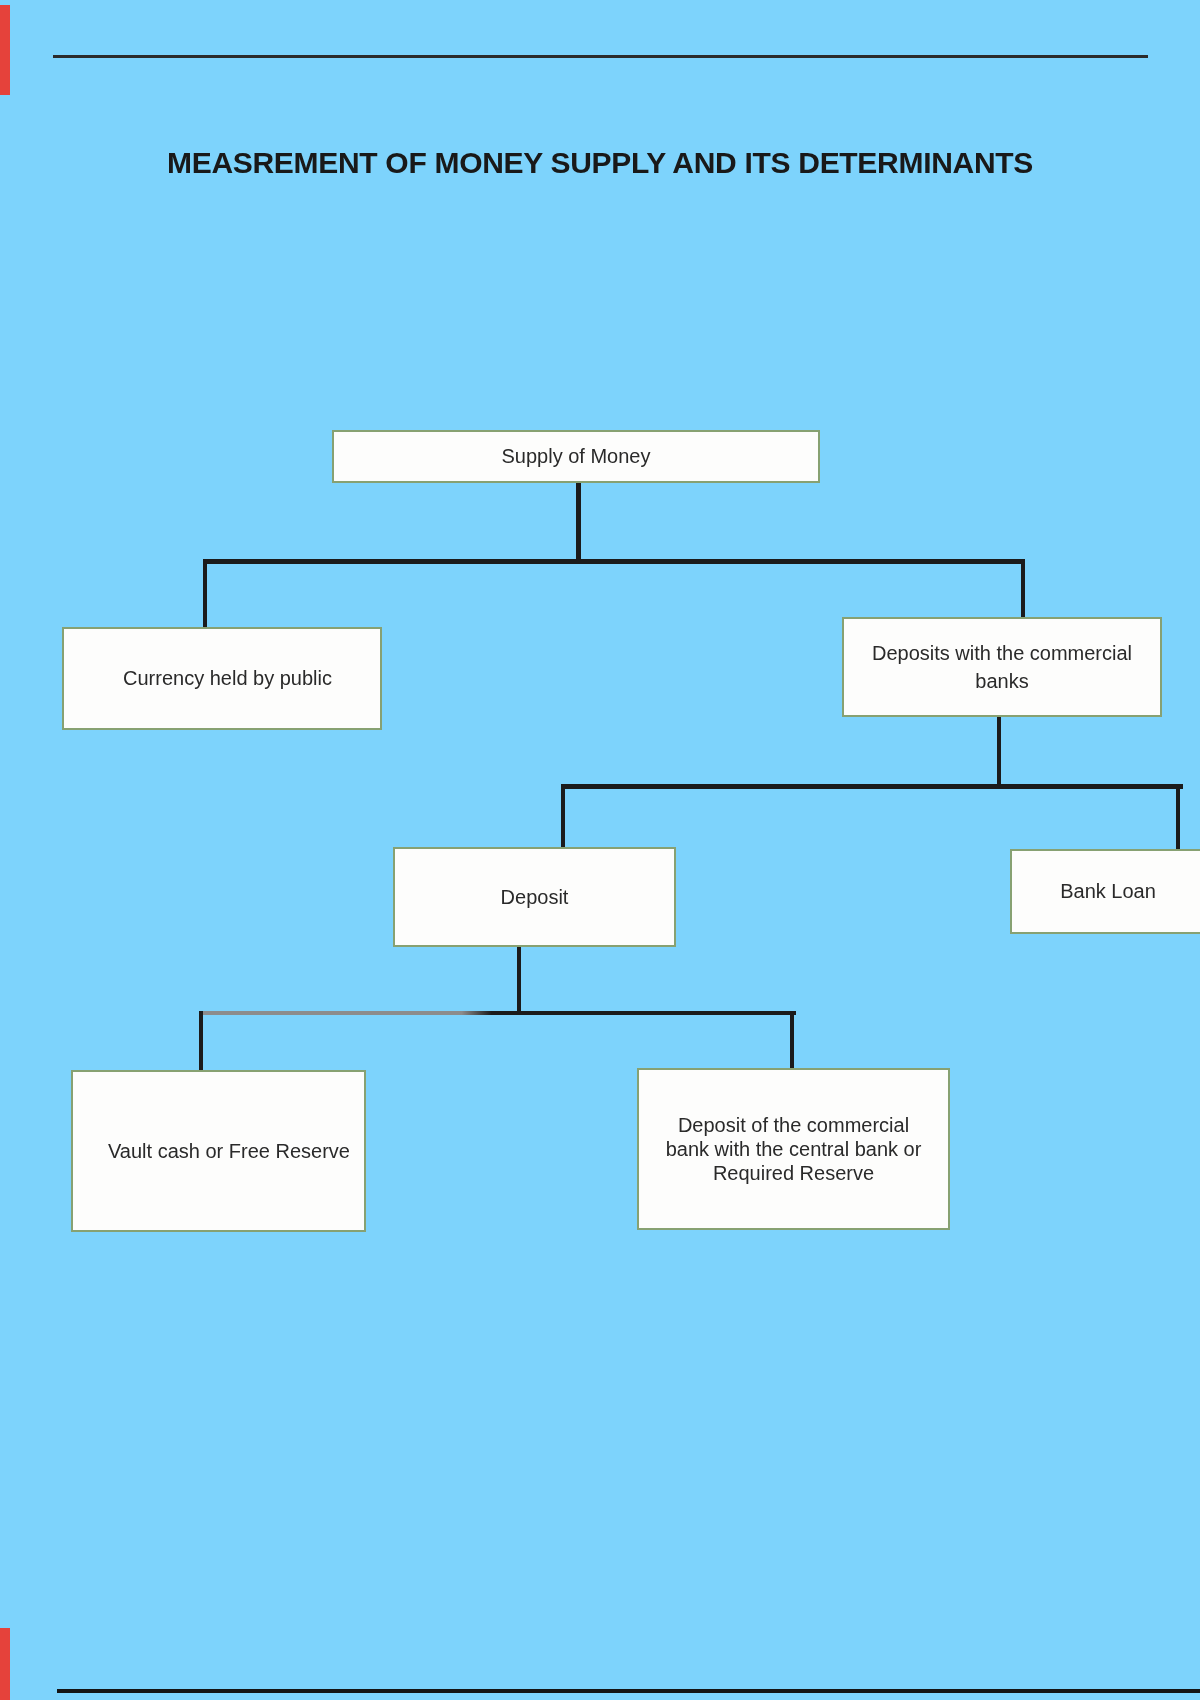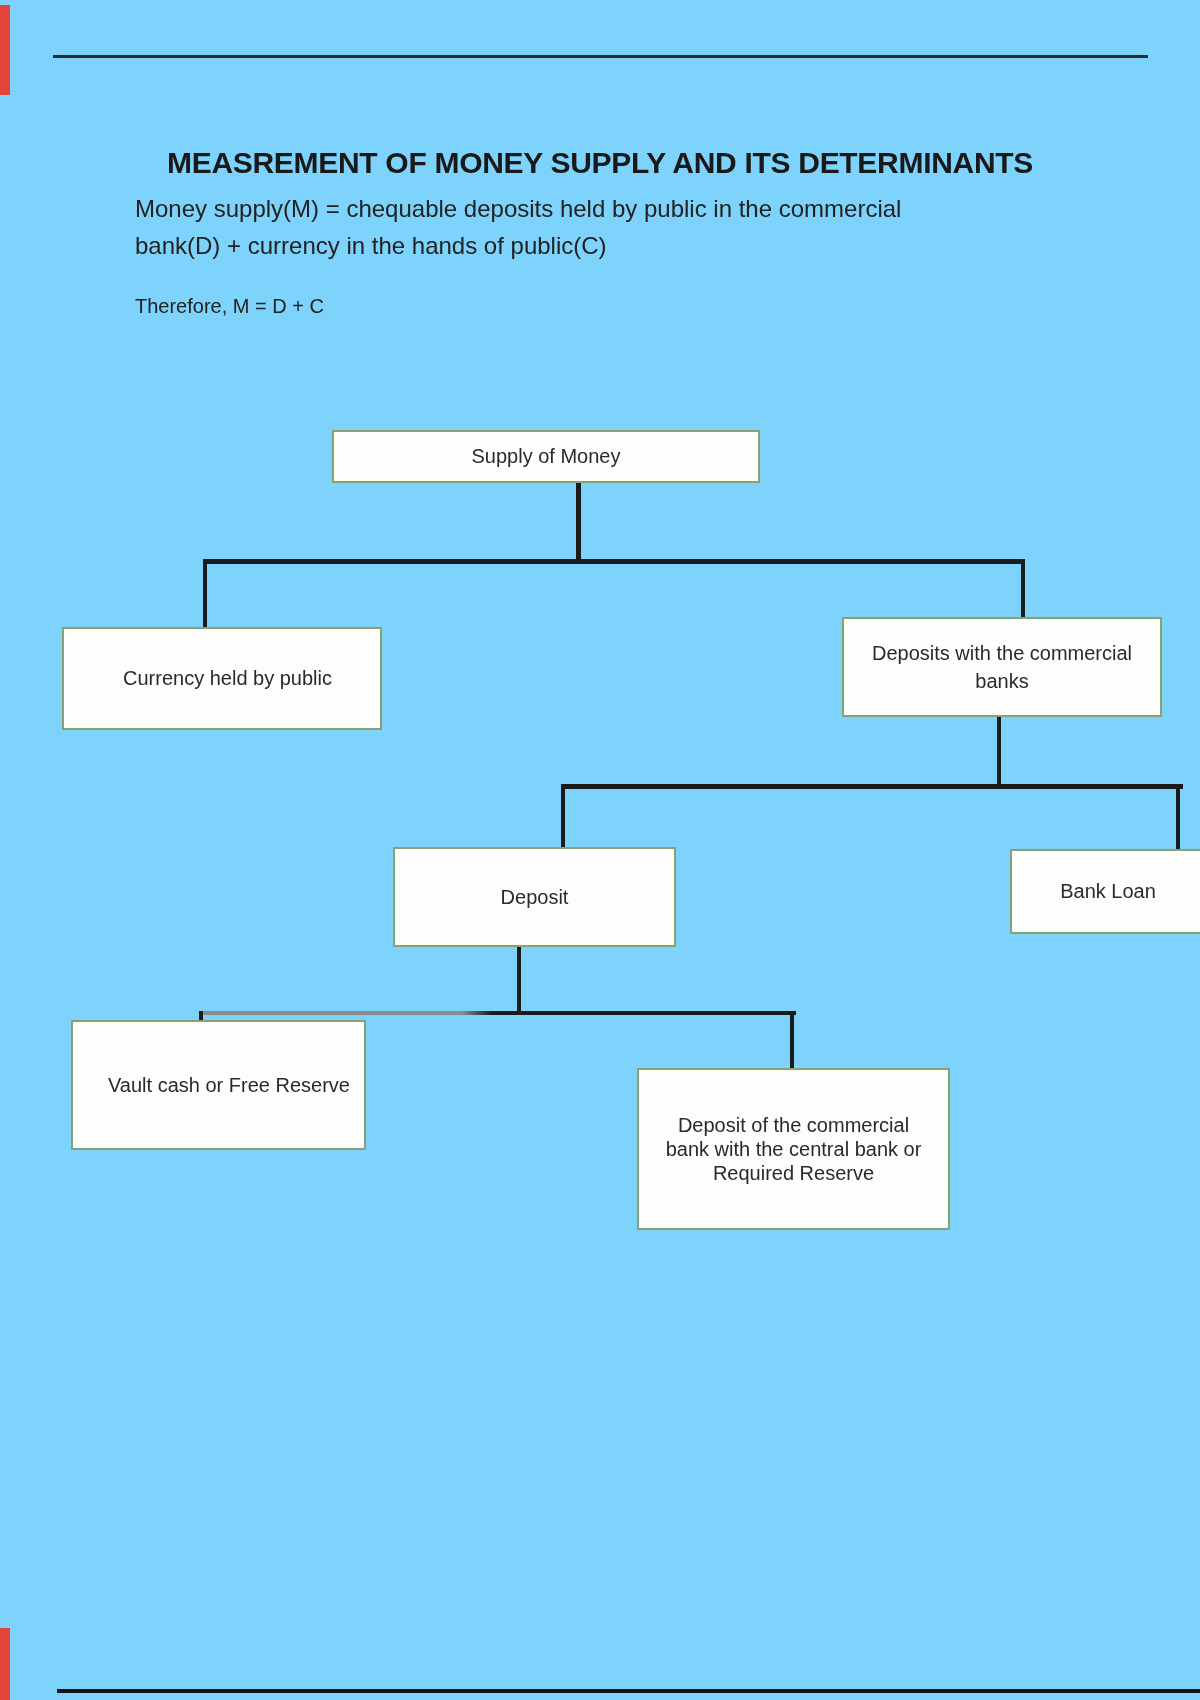--- a/index.html
+++ b/index.html
@@ -26,26 +26,26 @@
   #para1{left:135px;top:190px;width:840px;font-size:24px;line-height:37px;color:#222;}
   #therefore{left:135px;top:295px;width:500px;font-size:20px;color:#222;}
   #para2{left:135px;top:341px;width:960px;font-size:20.5px;line-height:32px;color:#222;}
 
   
   .node{
     position:absolute;border:2px solid #87a172;background:#fdfdfc;
     display:flex;align-items:center;justify-content:center;text-align:center;
     font-size:20px;color:#2a2a2a;box-sizing:border-box;
   }
-  #node-supply   {left:332px;top:430px;width:428px;height:53px;}
+  #node-supply   {left:332px;top:430px;width:488px;height:53px;}
   #node-currency {left:62px; top:627px;width:320px;height:103px;padding-left:11px;}
   #node-deposits {left:842px;top:617px;width:320px;height:100px;line-height:28px;}
   #node-reserve  {left:393px;top:847px;width:283px;height:100px;}
   #node-bankloan {left:1010px;top:849px;width:196px;height:85px;}
-  #node-vault    {left:71px; top:1020px;width:295px;height:130px;padding-left:21px;}
+  #node-vault    {left:71px; top:1070px;width:295px;height:162px;padding-left:21px;}
   #node-required {left:637px;top:1068px;width:313px;height:162px;line-height:24px;}
 
   
   .hline,.vline{position:absolute;background:#1b1b1b;}
   #c1-stem {left:576px;top:483px;width:5px;height:81px;}
   #c1-bar  {left:203px;top:559px;width:822px;height:5px;}
   #c1-left {left:203px;top:559px;width:4px;height:70px;}
   #c1-right{left:1021px;top:559px;width:4px;height:60px;}
 
   #c2-stem {left:997px;top:715px;width:4px;height:74px;}
@@ -64,24 +64,21 @@
 
 <div id="page">
 
   <div id="edge-top" class="edge-mark"></div>
   <div id="edge-bottom" class="edge-mark"></div>
 
   <div id="rule-top" class="abs"></div>
 
   <div id="title" class="abs">MEASREMENT OF MONEY SUPPLY AND ITS DETERMINANTS</div>
 
-  <div id="para1" class="abs ml">Money supply(M) = chequable deposits held by public in the commercial
-bank(D) + currency in the hands of public(C)</div>
 
-  <div id="therefore" class="abs">Therefore, M = D + C</div>
 
 
   <div>
 
     <div id="c1-stem" class="vline"></div>
     <div id="c1-bar" class="hline"></div>
     <div id="c1-left" class="vline"></div>
     <div id="c1-right" class="vline"></div>
 
     <div id="c2-stem" class="vline"></div>

